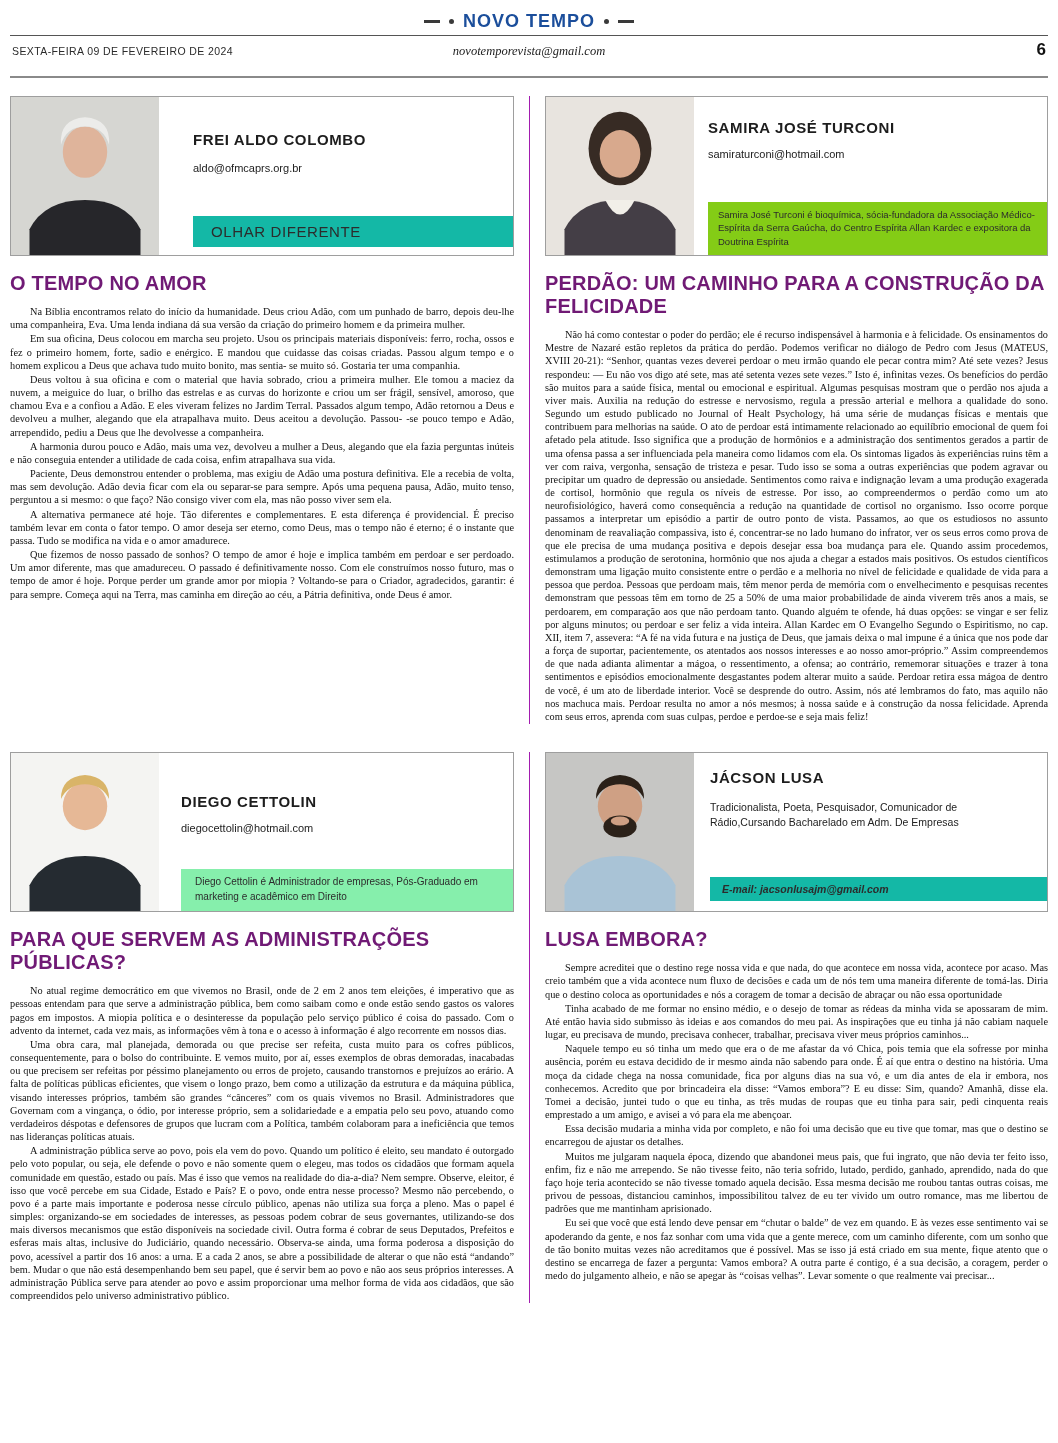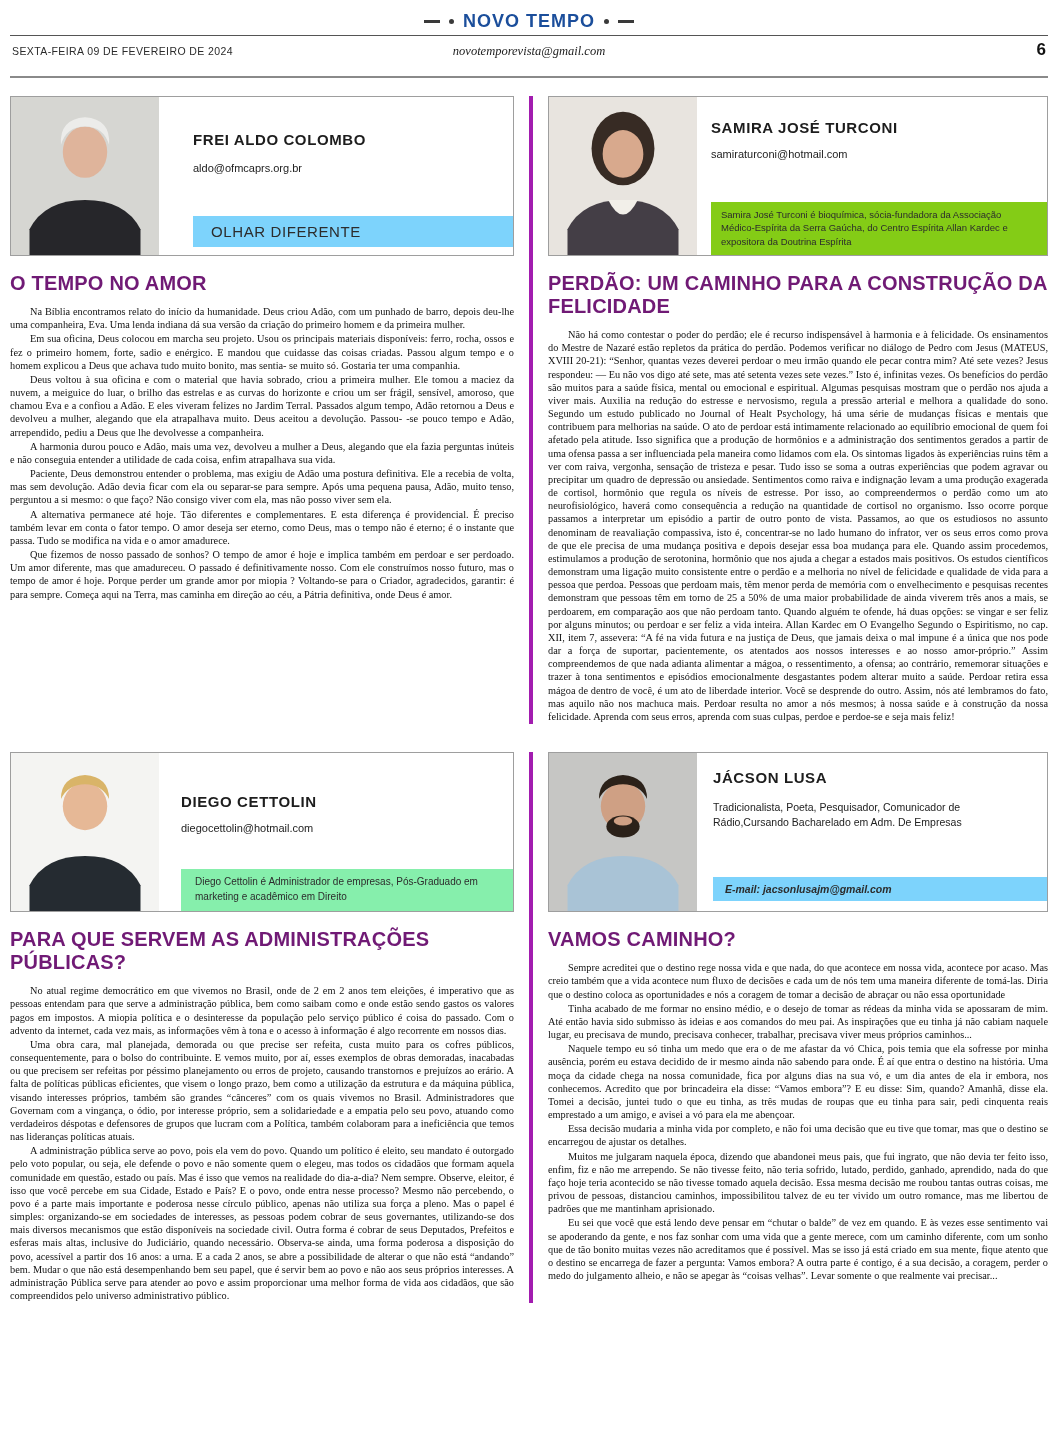--- a/index.html
+++ b/index.html
@@ -20,30 +20,30 @@
   .rule-bottom { border-top:2px solid #8a8a8a; }
   .info-row { display:grid; grid-template-columns:1fr auto 1fr; align-items:baseline; padding:4px 2px 16px; }
   .date { font-size:10.5px; letter-spacing:0.4px; color:#2b2b2b; }
   .email { font-family:"Liberation Serif", serif; font-style:italic; font-size:12.5px; color:#222; text-align:center; }
   .pageno { font-size:17px; font-weight:bold; text-align:right; color:#111; }
 
   
   .content { display:grid; grid-template-columns:1fr 1fr; row-gap:28px; padding-top:18px; }
   .article { min-width:0; }
   .article.left  { padding-right:15px; }
-  .article.right { padding-left:15px; border-left:4px solid #a21caf; }
+  .article.right { padding-left:15px; border-left:1px solid #a21caf; }
 
   
   .author-card { border:1px solid #9e9e9e; display:flex; height:160px; background:#fff; overflow:hidden; }
   .photo { width:148px; flex:none; }
   .photo svg { width:100%; height:100%; display:block; }
   .author-info { flex:1; display:flex; flex-direction:column; min-width:0; }
   .author-name { font-size:15px; font-weight:bold; letter-spacing:0.6px; color:#1d1d1d; }
   .author-email { font-size:11px; color:#222; }
-  .gray-bar { background:#7dd3fc; color:#2c2c2c; }
+  .gray-bar { background:#14b8a6; color:#2c2c2c; }
 
   
   .a1 .author-info { padding:34px 0 8px 34px; }
   .a1 .author-email { margin-top:14px; }
   .a1 .gray-bar { margin-top:auto; padding:7px 10px 7px 18px; font-size:15px; letter-spacing:0.6px; }
 
   .a2 .author-info { padding:22px 0 0 14px; }
   .a2 .author-email { margin-top:12px; }
   .a2 .gray-bar { margin-top:auto; padding:6px 10px 7px 10px; font-size:9.5px; line-height:1.4; background:#84cc16; }
 
@@ -170,21 +170,21 @@
             <ellipse cx="40" cy="37" rx="5" ry="2.5" fill="#cfa084"></ellipse>
             <path d="M10 86 L10 72 Q18 56 40 56 Q62 56 70 72 L70 86 Z" fill="#a9c3d6"></path>
           </svg>
         </div>
         <div class="author-info">
           <div class="author-name">JÁCSON LUSA</div>
           <div class="author-bio">Tradicionalista, Poeta, Pesquisador, Comunicador de Rádio,Cursando Bacharelado em Adm. De Empresas</div>
           <div class="gray-bar">E-mail: jacsonlusajm@gmail.com</div>
         </div>
       </div>
-      <h2 class="headline">VAMOS CAMINHO?</h2>
+      <h2 class="headline">LUSA EMBORA?</h2>
       <div class="body">
         <p>Sempre acreditei que o destino rege nossa vida e que nada, do que acontece em nossa vida, acontece por acaso. Mas creio também que a vida acontece num fluxo de decisões e cada um de nós tem uma maneira diferente de tomá-las. Diria que o destino coloca as oportunidades e nós a coragem de tomar a decisão de abraçar ou não essa oportunidade</p>
         <p>Tinha acabado de me formar no ensino médio, e o desejo de tomar as rédeas da minha vida se apossaram de mim. Até então havia sido submisso às ideias e aos comandos do meu pai. As inspirações que eu tinha já não cabiam naquele lugar, eu precisava de mundo, precisava conhecer, trabalhar, precisava viver meus próprios caminhos...</p>
         <p>Naquele tempo eu só tinha um medo que era o de me afastar da vó Chica, pois temia que ela sofresse por minha ausência, porém eu estava decidido de ir mesmo ainda não sabendo para onde. É aí que entra o destino na história. Uma moça da cidade chega na nossa comunidade, fica por alguns dias na sua vó, e um dia antes de ela ir embora, nos conhecemos. Acredito que por brincadeira ela disse: “Vamos embora”? E eu disse: Sim, quando? Amanhã, disse ela. Tomei a decisão, juntei tudo o que eu tinha, as três mudas de roupas que eu tinha para sair, pedi cinquenta reais emprestado a um amigo, e avisei a vó para ela me abençoar.</p>
         <p>Essa decisão mudaria a minha vida por completo, e não foi uma decisão que eu tive que tomar, mas que o destino se encarregou de ajustar os detalhes.</p>
         <p>Muitos me julgaram naquela época, dizendo que abandonei meus pais, que fui ingrato, que não devia ter feito isso, enfim, fiz e não me arrependo. Se não tivesse feito, não teria sofrido, lutado, perdido, ganhado, aprendido, nada do que faço hoje teria acontecido se não tivesse tomado aquela decisão. Essa mesma decisão me roubou tantas outras coisas, me privou de pessoas, distanciou caminhos, impossibilitou talvez de eu ter vivido um outro romance, mas me libertou de padrões que me mantinham aprisionado.</p>
         <p>Eu sei que você que está lendo deve pensar em “chutar o balde” de vez em quando. E às vezes esse sentimento vai se apoderando da gente, e nos faz sonhar com uma vida que a gente merece, com um caminho diferente, com um sonho que de tão bonito muitas vezes não acreditamos que é possível. Mas se isso já está criado em sua mente, fique atento que o destino se encarrega de fazer a pergunta: Vamos embora? A outra parte é contigo, é a sua decisão, a coragem, perder o medo do julgamento alheio, e não se apegar às “coisas velhas”. Levar somente o que realmente vai precisar...</p>
       </div>
     </section>
 

